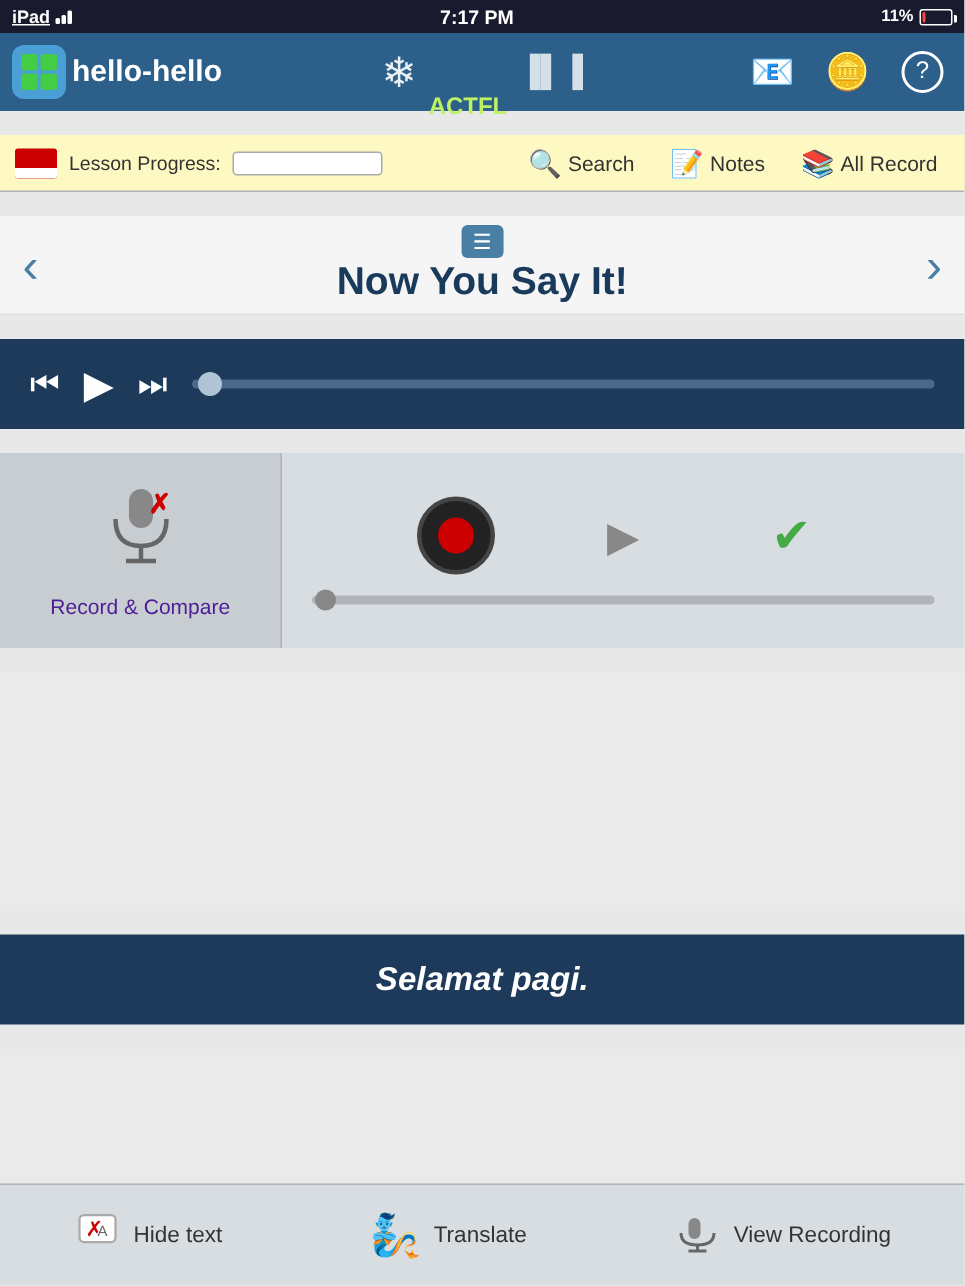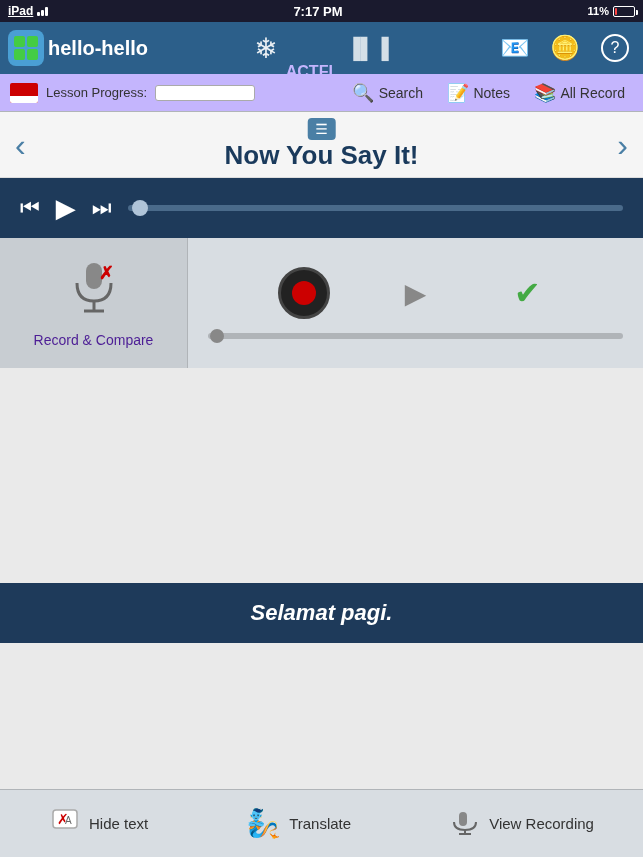--- a/index.html
+++ b/index.html
@@ -61,21 +61,21 @@
       display: flex;
       align-items: center;
       gap: 8px;
     }
     .snowflake-icon {
       color: white;
       font-size: 28px;
       opacity: 0.9;
     }
     .actfl-text {
-      color: #c4b5fd;
+      color: #bef264;
       font-size: 16px;
       font-weight: bold;
       margin-top: 48px;
     }
     .bars-icon {
       color: white;
       font-size: 20px;
       opacity: 0.8;
     }
     .nav-right {
@@ -87,21 +87,21 @@
       width: 40px;
       height: 40px;
       display: flex;
       align-items: center;
       justify-content: center;
       font-size: 24px;
     }
 
     
     .toolbar {
-      background: #c4b5fd;
+      background: #fef9c3;
       height: 38px;
       display: flex;
       align-items: center;
       padding: 0 10px;
       gap: 8px;
       border-bottom: 1px solid #b0b4b8;
     }
     .lesson-flag {
       width: 28px;
       height: 20px;
@@ -376,20 +376,21 @@
     .bottom-btn-label {
       font-size: 15px;
       color: #333;
     }
 
     
     .page-layout {
       display: flex;
       flex-direction: column;
       height: calc(857px - 22px);
+      gap: 16px;
     }
 
     
     .signal-bars {
       display: flex;
       gap: 1px;
       align-items: flex-end;
     }
     .signal-bar {
       width: 3px;

